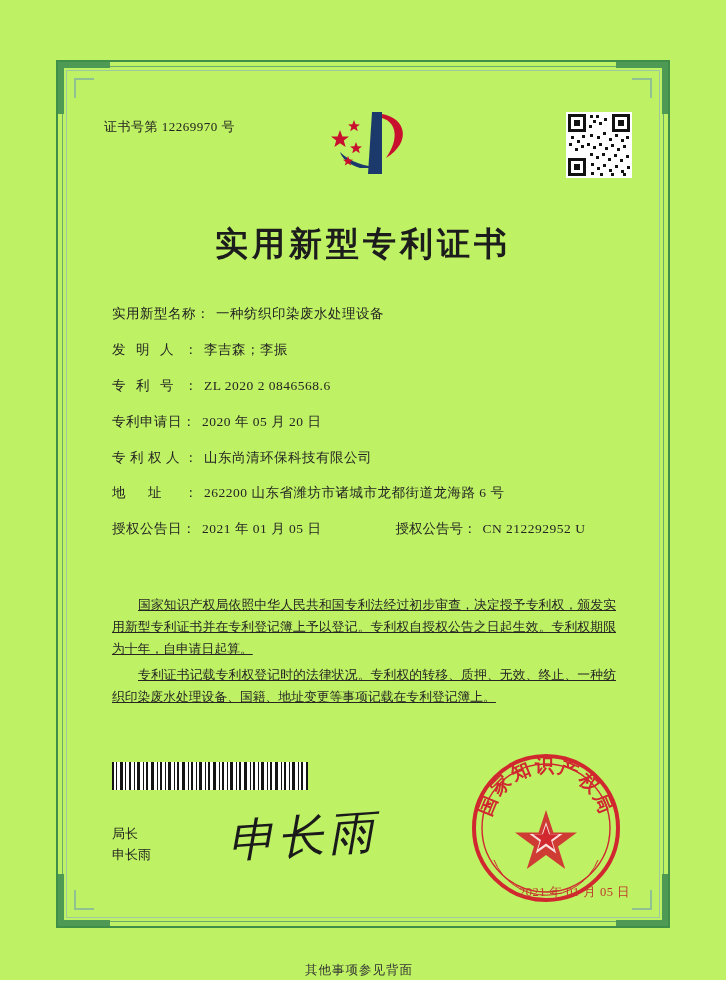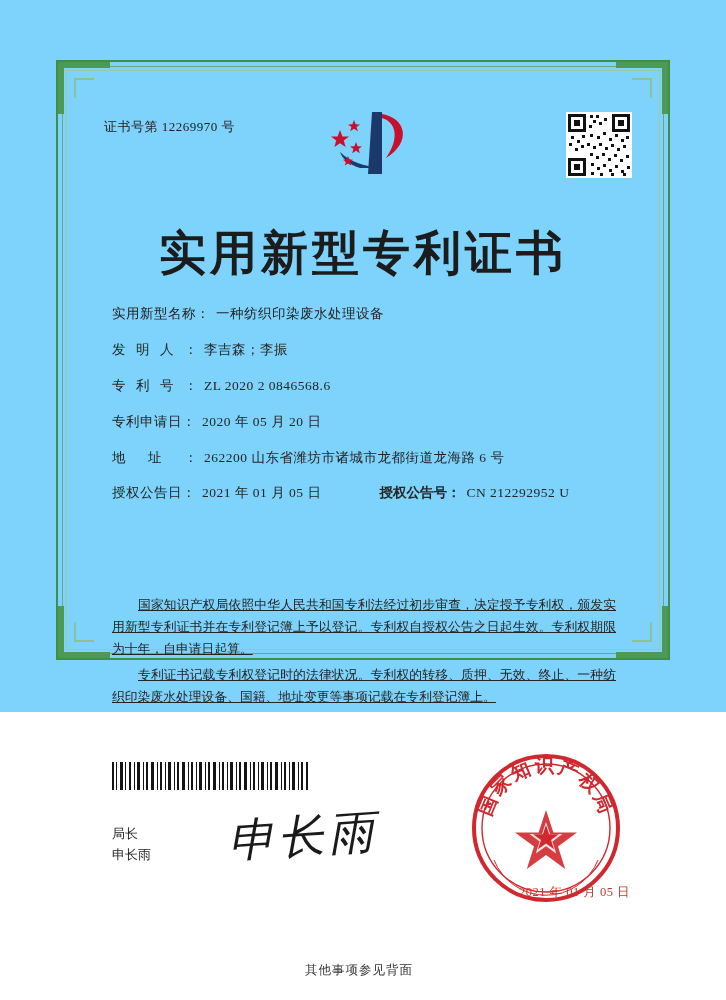--- a/index.html
+++ b/index.html
@@ -15,22 +15,22 @@
     position: relative;
     overflow: hidden;
   }
 
   
   .certificate {
     position: absolute;
     left: 0;
     top: 0;
     width: 726px;
-    height: 712px;
-    background: #7dd3fc;
+    height: 980px;
+    background: #bef264;
   }
 
   
   .frame-outer {
     position: absolute;
     left: 56px;
     top: 60px;
     right: 56px;
     bottom: 52px;
     border: 2px solid #3f8f49;
@@ -101,21 +101,21 @@
     height: 66px;
   }
 
   
   .title {
     position: absolute;
     left: 0;
     right: 0;
     top: 222px;
     text-align: center;
-    font-size: 47px;
+    font-size: 33px;
     font-weight: bold;
     letter-spacing: 4px;
     color: #1c1c1c;
     font-family: "Liberation Serif", "DejaVu Serif", serif;
   }
 
   
   .fields {
     position: absolute;
     left: 112px;
@@ -142,23 +142,22 @@
   }
   .field-value {
     margin-left: 6px;
     letter-spacing: 0.5px;
     font-family: Liberation Serif, serif;
   }
   .field-row.dual {
     justify-content: flex-start;
   }
   .dual-second {
-    margin-left: 58px;
+    margin-left: 74px;
     white-space: nowrap;
-    font-weight: bold;
   }
 
   
   .paragraphs {
     position: absolute;
     left: 112px;
     top: 594px;
     width: 504px;
     font-size: 12.8px;
     line-height: 1.72;
@@ -347,20 +346,24 @@
     <div class="field-row">
       <span class="field-label spread">专利号：</span>
       <span class="field-value">ZL 2020 2 0846568.6</span>
     </div>
 
     <div class="field-row">
       <span class="field-label">专利申请日：</span>
       <span class="field-value">2020 年 05 月 20 日</span>
     </div>
 
+    <div class="field-row">
+      <span class="field-label spread">专利权人：</span>
+      <span class="field-value">山东尚清环保科技有限公司</span>
+    </div>
 
     <div class="field-row">
       <span class="field-label spread">地址：</span>
       <span class="field-value">262200 山东省潍坊市诸城市龙都街道龙海路 6 号</span>
     </div>
 
     <div class="field-row dual">
       <span class="field-label">授权公告日：</span>
       <span class="field-value">2021 年 01 月 05 日</span>
       <span class="dual-second">授权公告号：</span>

